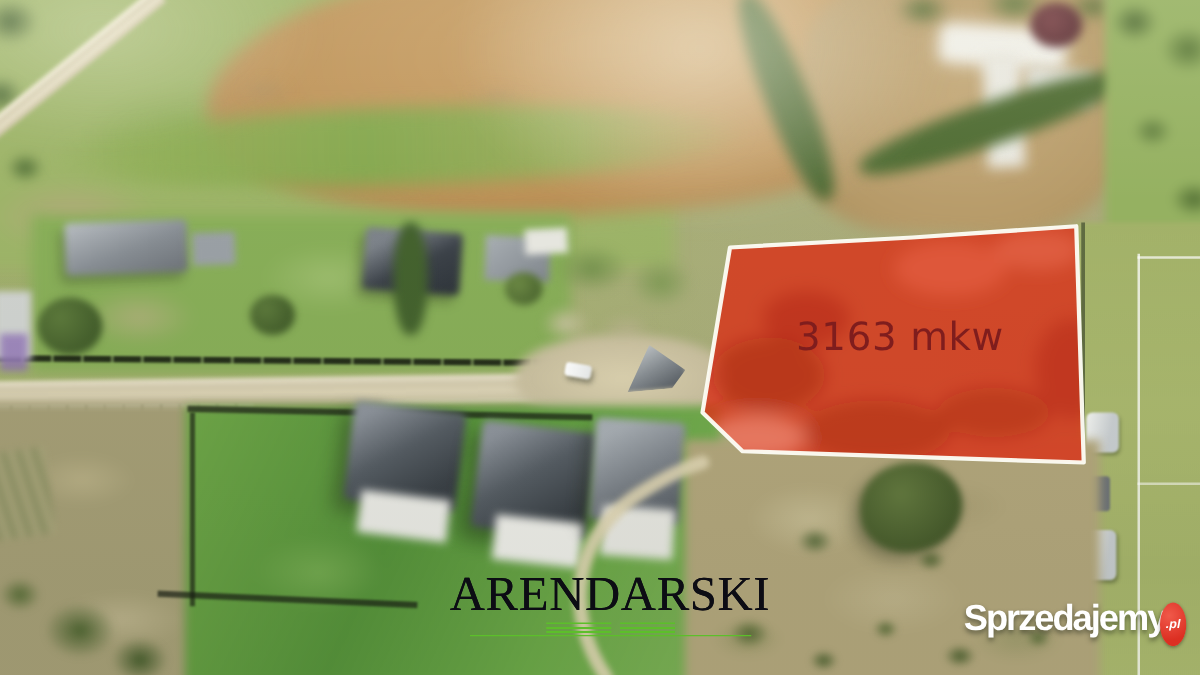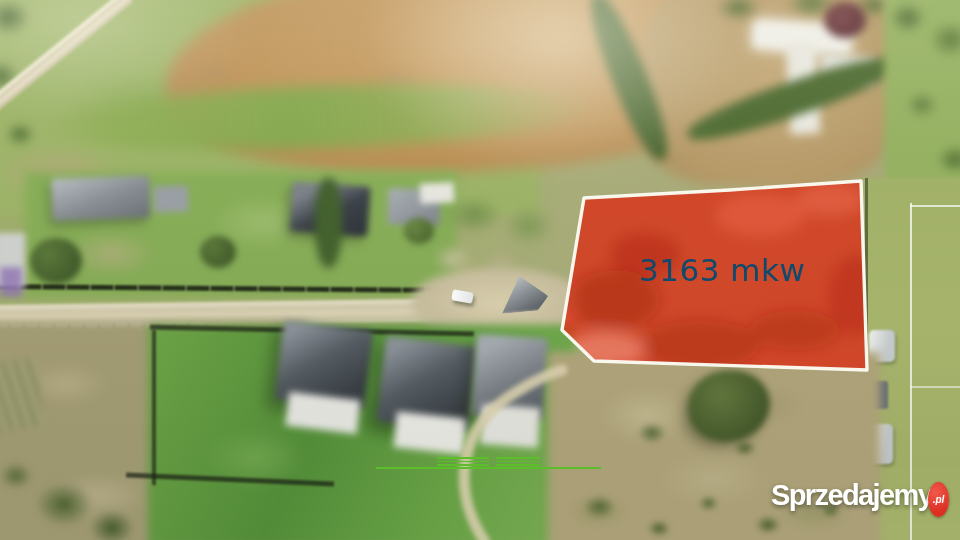--- a/index.html
+++ b/index.html
@@ -165,21 +165,21 @@
   
   .haze1{left:360px;top:-55px;width:400px;height:235px;filter:blur(12px);
     background:radial-gradient(ellipse at 50% 40%,rgba(255,253,240,.5),transparent 70%);}
   .haze2{left:-40px;top:-40px;width:300px;height:160px;filter:blur(12px);
     background:radial-gradient(ellipse at 40% 40%,rgba(255,253,240,.28),transparent 70%);}
   .grade{inset:0;background:linear-gradient(180deg,rgba(255,252,235,.12),rgba(0,0,0,0) 30%,rgba(20,30,10,.05) 85%);}
 
   
   .overlay-svg{position:absolute;inset:0;width:960px;height:540px;}
   .path-svg{position:absolute;left:430px;top:330px;width:200px;height:215px;filter:blur(2.5px);opacity:.9;}
-  .area-label{left:639px;top:252px;width:210px;color:#0c4a6e;
+  .area-label{left:615px;top:252px;width:210px;text-align:center;color:#7f1d1d;
     font:400 31px/1.2 "DejaVu Sans",sans-serif;letter-spacing:.5px;}
 
   .brand{left:352px;top:456px;width:272px;text-align:center;}
   .brand-name{font:400 39px/1.05 "Liberation Serif",serif;color:#0c0c14;letter-spacing:.5px;
     text-shadow:0 0 .5px #0c0c14;}
   .brand-sub{display:flex;align-items:center;justify-content:center;gap:7px;margin-top:1px;}
   .glines{width:52px;height:9px;background:repeating-linear-gradient(180deg,#5cbf2a 0 1.6px,transparent 1.6px 3.6px);}
   .glines.right{width:44px;}
   .brand-sub-text{font:bold 14px/1.2 "Liberation Sans",sans-serif;letter-spacing:2.6px;color:#16161e;}
   .brand-underline{width:225px;height:1.5px;background:#5cbf2a;margin:1px auto 0;}
@@ -292,20 +292,21 @@
       <ellipse cx="605" cy="350" rx="40" ry="18" fill="rgba(255,176,160,.45)"></ellipse>
       <ellipse cx="760" cy="215" rx="45" ry="22" fill="rgba(255,122,96,.30)"></ellipse>
       <ellipse cx="830" cy="200" rx="35" ry="16" fill="rgba(255,138,112,.30)"></ellipse>
     </g>
     <polygon points="584,198 730,190 861,181 867,370 594,361 562,330" fill="none" stroke="#fcfcf4" stroke-width="3.4" stroke-linejoin="round" opacity=".96"></polygon>
   </svg>
 
   <div class="ph area-label">3163 mkw</div>
 
   <div class="ph brand">
+    <div class="brand-name">ARENDARSKI</div>
     <div class="brand-sub">
       <span class="glines"></span>
       <span class="glines right"></span>
     </div>
     <div class="brand-underline"></div>
   </div>
 
   <div class="ph wm">
     <span class="wm-name">Sprzedajemy</span>
     <span class="wm-badge">.pl</span>

